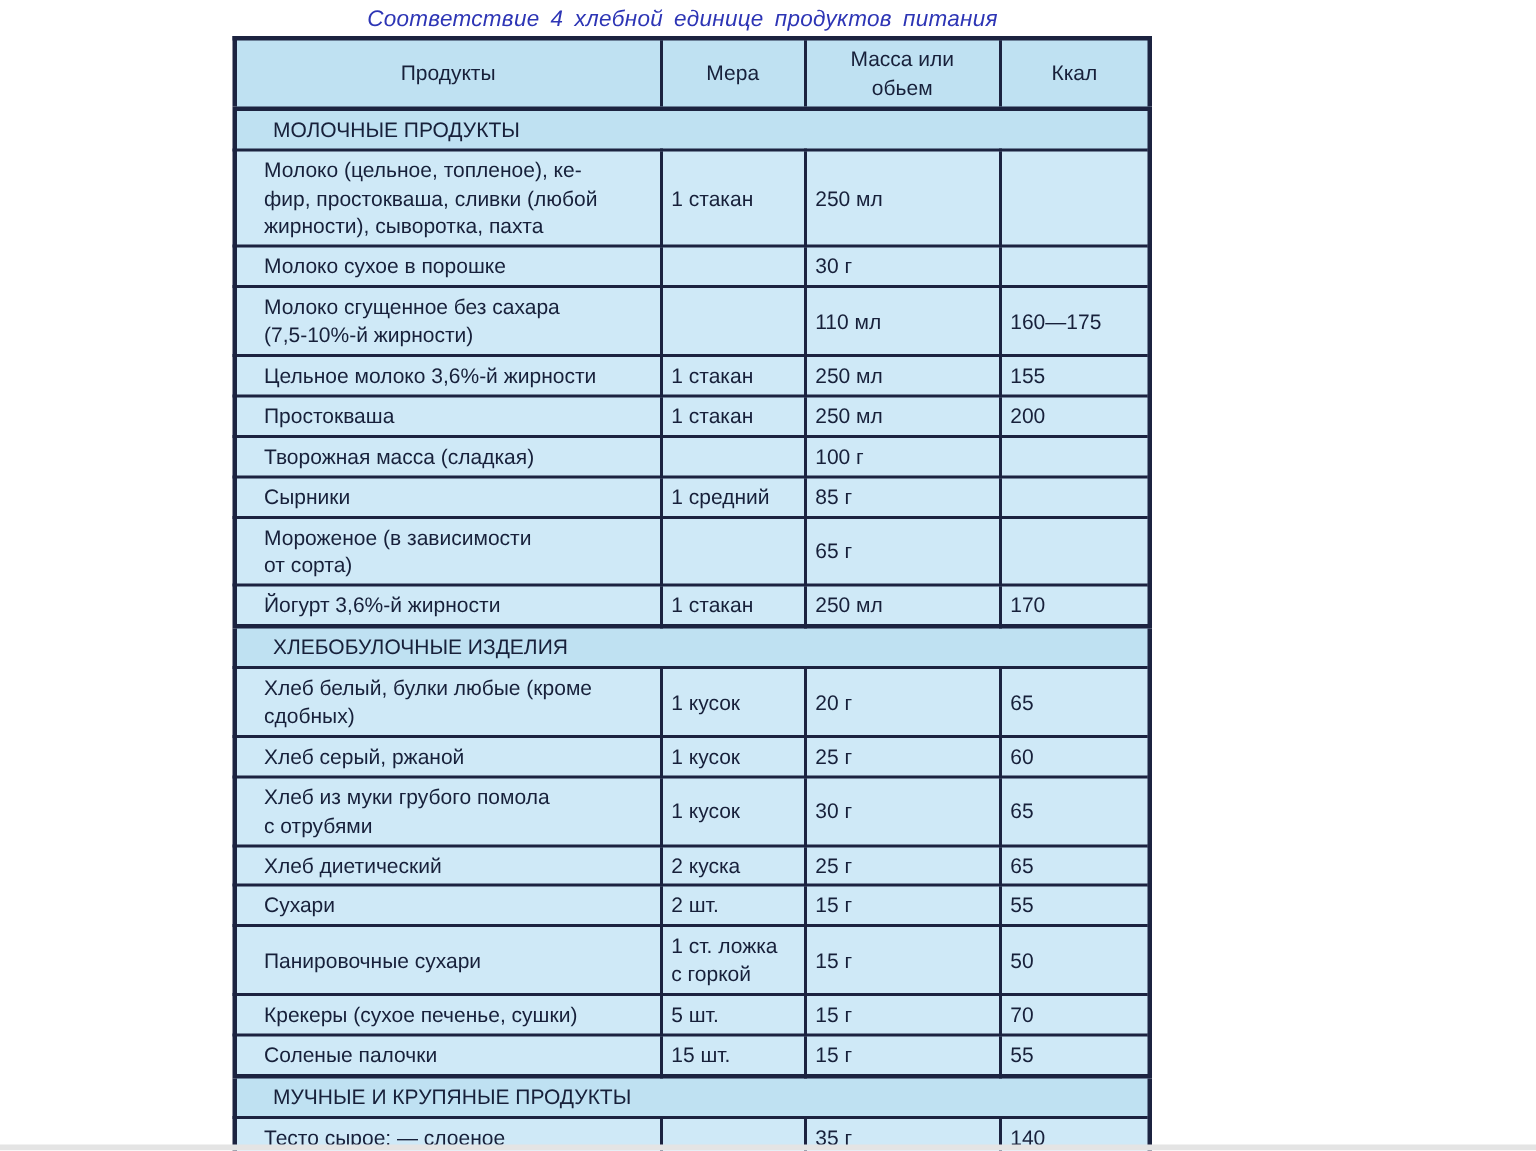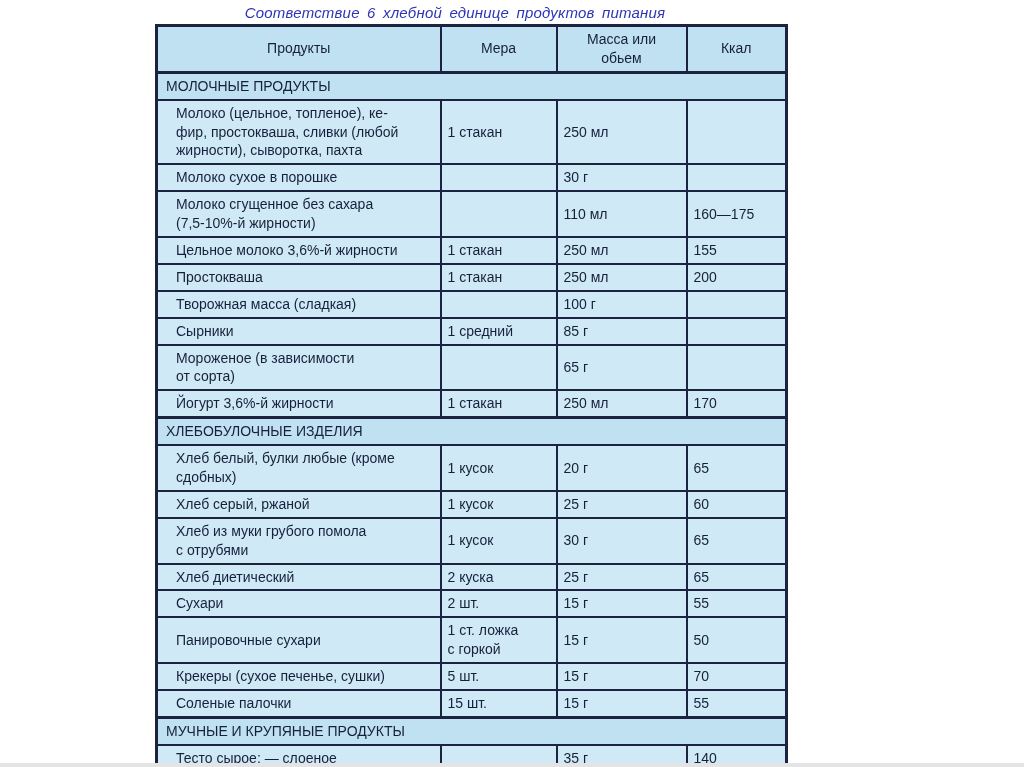--- a/index.html
+++ b/index.html
@@ -49,44 +49,44 @@
     background: #bfe1f2;
     font-weight: normal;
     text-align: center;
     height: 42px;
     border-bottom-width: 3px;
   }
   td { background: #cfe9f7; height: 25px; }
   .section-row td {
     background: #bfe1f2;
     text-align: left;
-    padding-left: 8px;
+    padding-left: 24px;
     height: 22px;
     border-top-width: 3px;
     border-bottom-width: 2px;
   }
   .cell-product { text-align: left; padding-left: 18px; padding-right: 8px; }
   .cell-measure, .cell-amount, .cell-kcal { text-align: left; }
   .col-product { width: 284px; }
-  .col-measure { width: 116px; }
+  .col-measure { width: 96px; }
   .col-amount  { width: 130px; }
   .col-kcal    { width: 100px; }
   .bottom-edge {
     position: absolute;
     left: 0; right: 0; bottom: 0;
     height: 4px;
     background: #e4e4e4;
   }
 </style>
 </head>
 <body>
 
 <div class="page">
 
-  <div class="title">Соответствие 6 хлебной единице продуктов питания</div>
+  <div class="title">Соответствие 4 хлебной единице продуктов питания</div>
 
   <table class="food-table">
     <thead>
       <tr>
         <th class="col-product">Продукты</th>
         <th class="col-measure">Мера</th>
         <th class="col-amount">Масса или
 обьем</th>
         <th class="col-kcal">Ккал</th>
       </tr>

